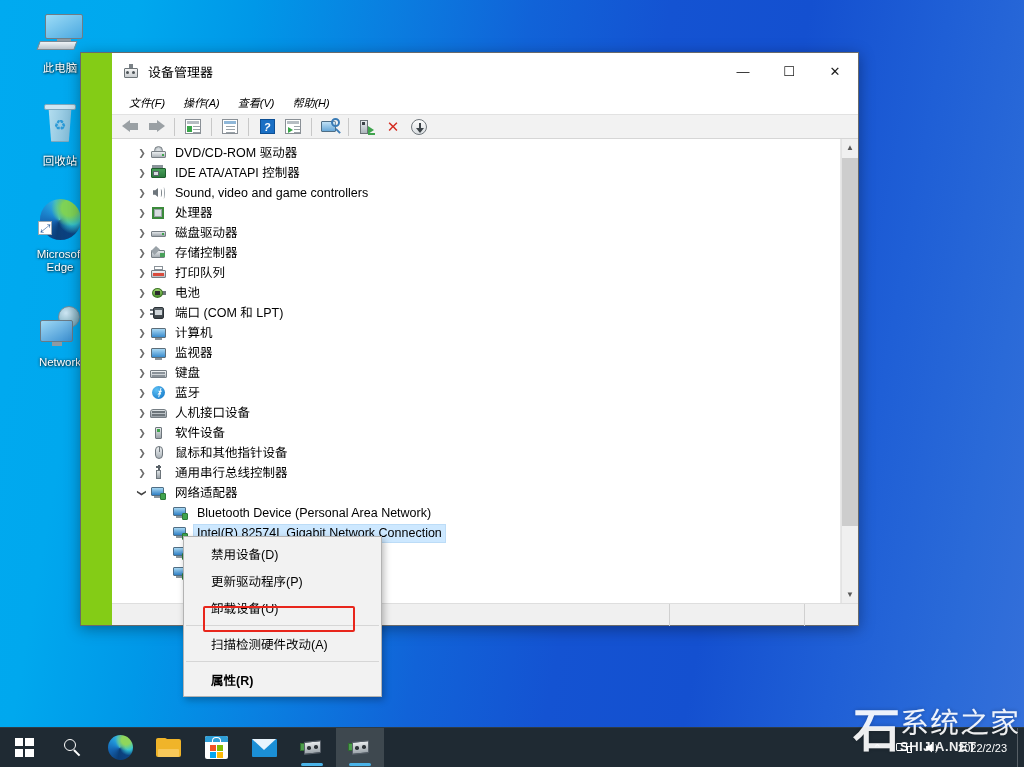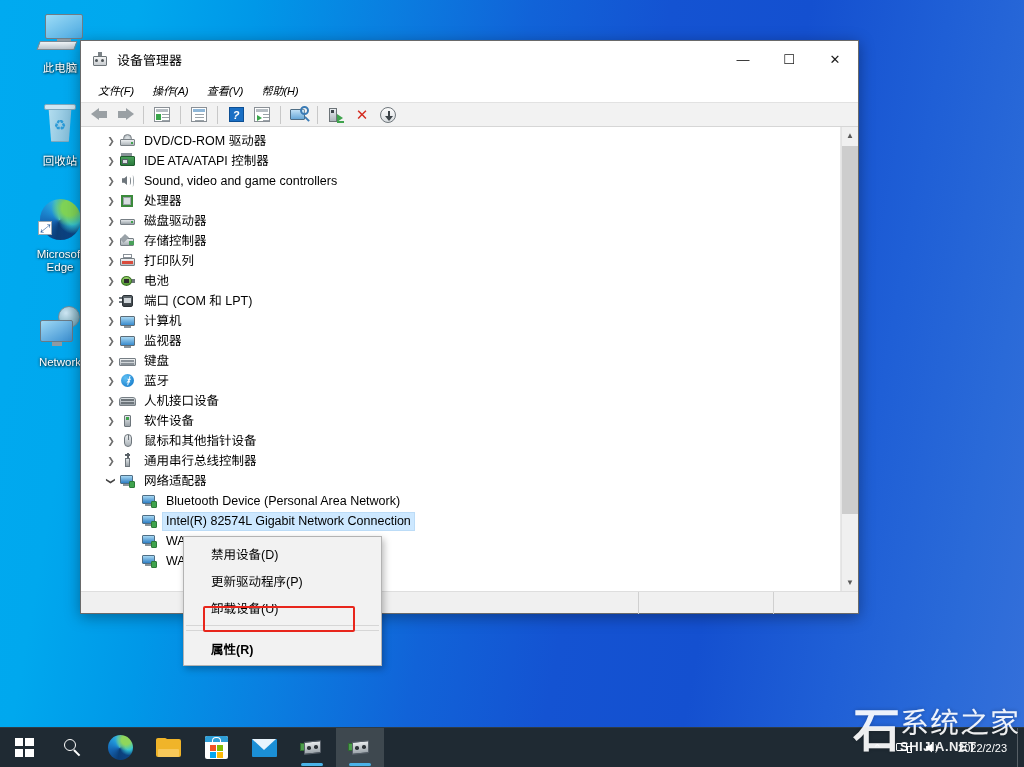--- a/index.html
+++ b/index.html
@@ -61,25 +61,25 @@
   .ic-edge-sc{position:absolute;left:2px;top:25px;width:14px;height:14px;background:#ffffff;border:1px solid #9aa7b0;}
   .ic-edge-arrow{position:absolute;left:4px;top:27px;font-size:11px;line-height:11px;color:#2b5f9e;}
 
   
   .ic-net-mon{position:absolute;left:4px;top:16px;width:33px;height:22px;background:linear-gradient(150deg,#9fd9f6,#3b8fd0);border:1.5px solid #6a7a85;border-radius:2px;}
   .ic-net-stand{position:absolute;left:16px;top:38px;width:10px;height:4px;background:#8d9aa3;}
   .ic-net-globe{position:absolute;left:22px;top:2px;width:22px;height:22px;border-radius:50%;background:radial-gradient(circle at 35% 30%,#cfe8f5,#8fb9c9 55%,#5d8fa3);border:1px solid #6f8d9c;}
 
   
   #devmgr-window {
-    position: absolute; left: 80px; top: 40px; width: 779px; height: 574px;
+    position: absolute; left: 80px; top: 52px; width: 779px; height: 574px;
     background: #84cc16;
     border: 1px solid #6a6a6a;
     box-shadow: 0 3px 14px rgba(0,0,0,.35);
-    display: flex; flex-direction: column;
+    display: flex; flex-direction: column; padding-left: 31px;
   }
   #titlebar {
     height: 37px; background: #ffffff; display: flex; align-items: center;
     flex: none; position: relative;
   }
   #titlebar .tb-icon { margin-left: 10px; width: 18px; height: 18px; position: relative; }
   .tb-ic-body{position:absolute;left:2px;top:5px;width:14px;height:10px;background:linear-gradient(#f4f4f4,#c9cdd0);border:1px solid #6d7478;border-radius:1px;}
   .tb-ic-dot1{position:absolute;left:4px;top:8px;width:3px;height:3px;border-radius:50%;background:#4d5458;}
   .tb-ic-dot2{position:absolute;left:10px;top:8px;width:3px;height:3px;border-radius:50%;background:#4d5458;}
   .tb-ic-plug{position:absolute;left:7px;top:1px;width:4px;height:5px;background:#7b8287;}
@@ -687,20 +687,23 @@
       <div class="ctx-item">
         <span>禁用设备(D)</span>
       </div>
       <div class="ctx-item">
         <span>更新驱动程序(P)</span>
       </div>
       <div class="ctx-item">
         <span>卸载设备(U)</span>
       </div>
       <div class="ctx-sep"></div>
+      <div class="ctx-item">
+        <span>扫描检测硬件改动(A)</span>
+      </div>
       <div class="ctx-sep"></div>
       <div class="ctx-item bold">
         <span>属性(R)</span>
       </div>
     </div>
   <div id="ctx-highlight" style="border-color: rgb(232, 38, 28);"></div>
 </div>
 
 <div id="taskbar">
   <div class="tb-app">

